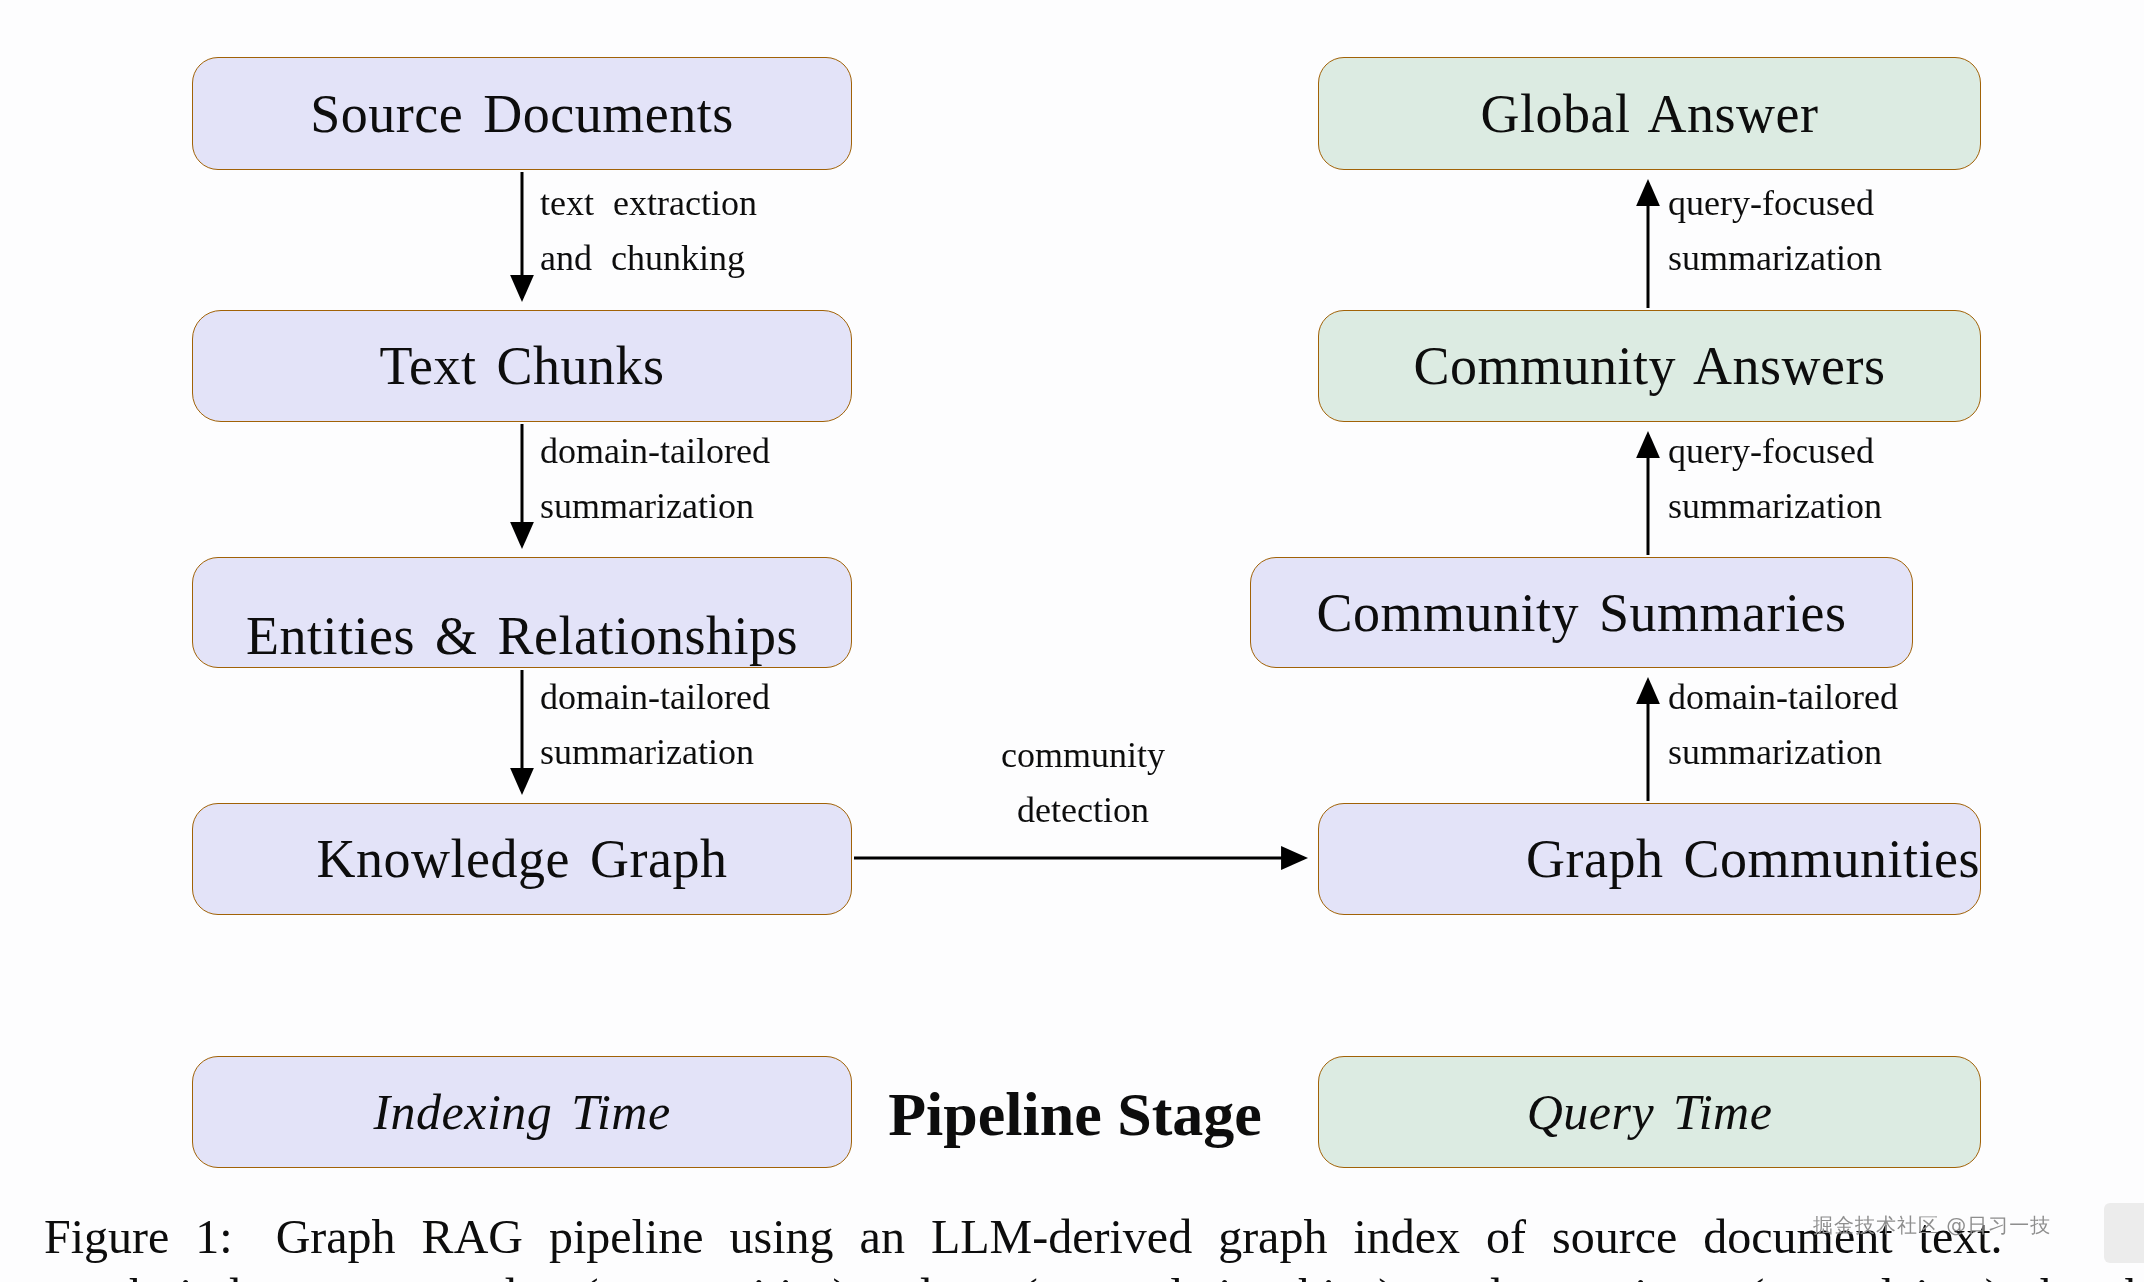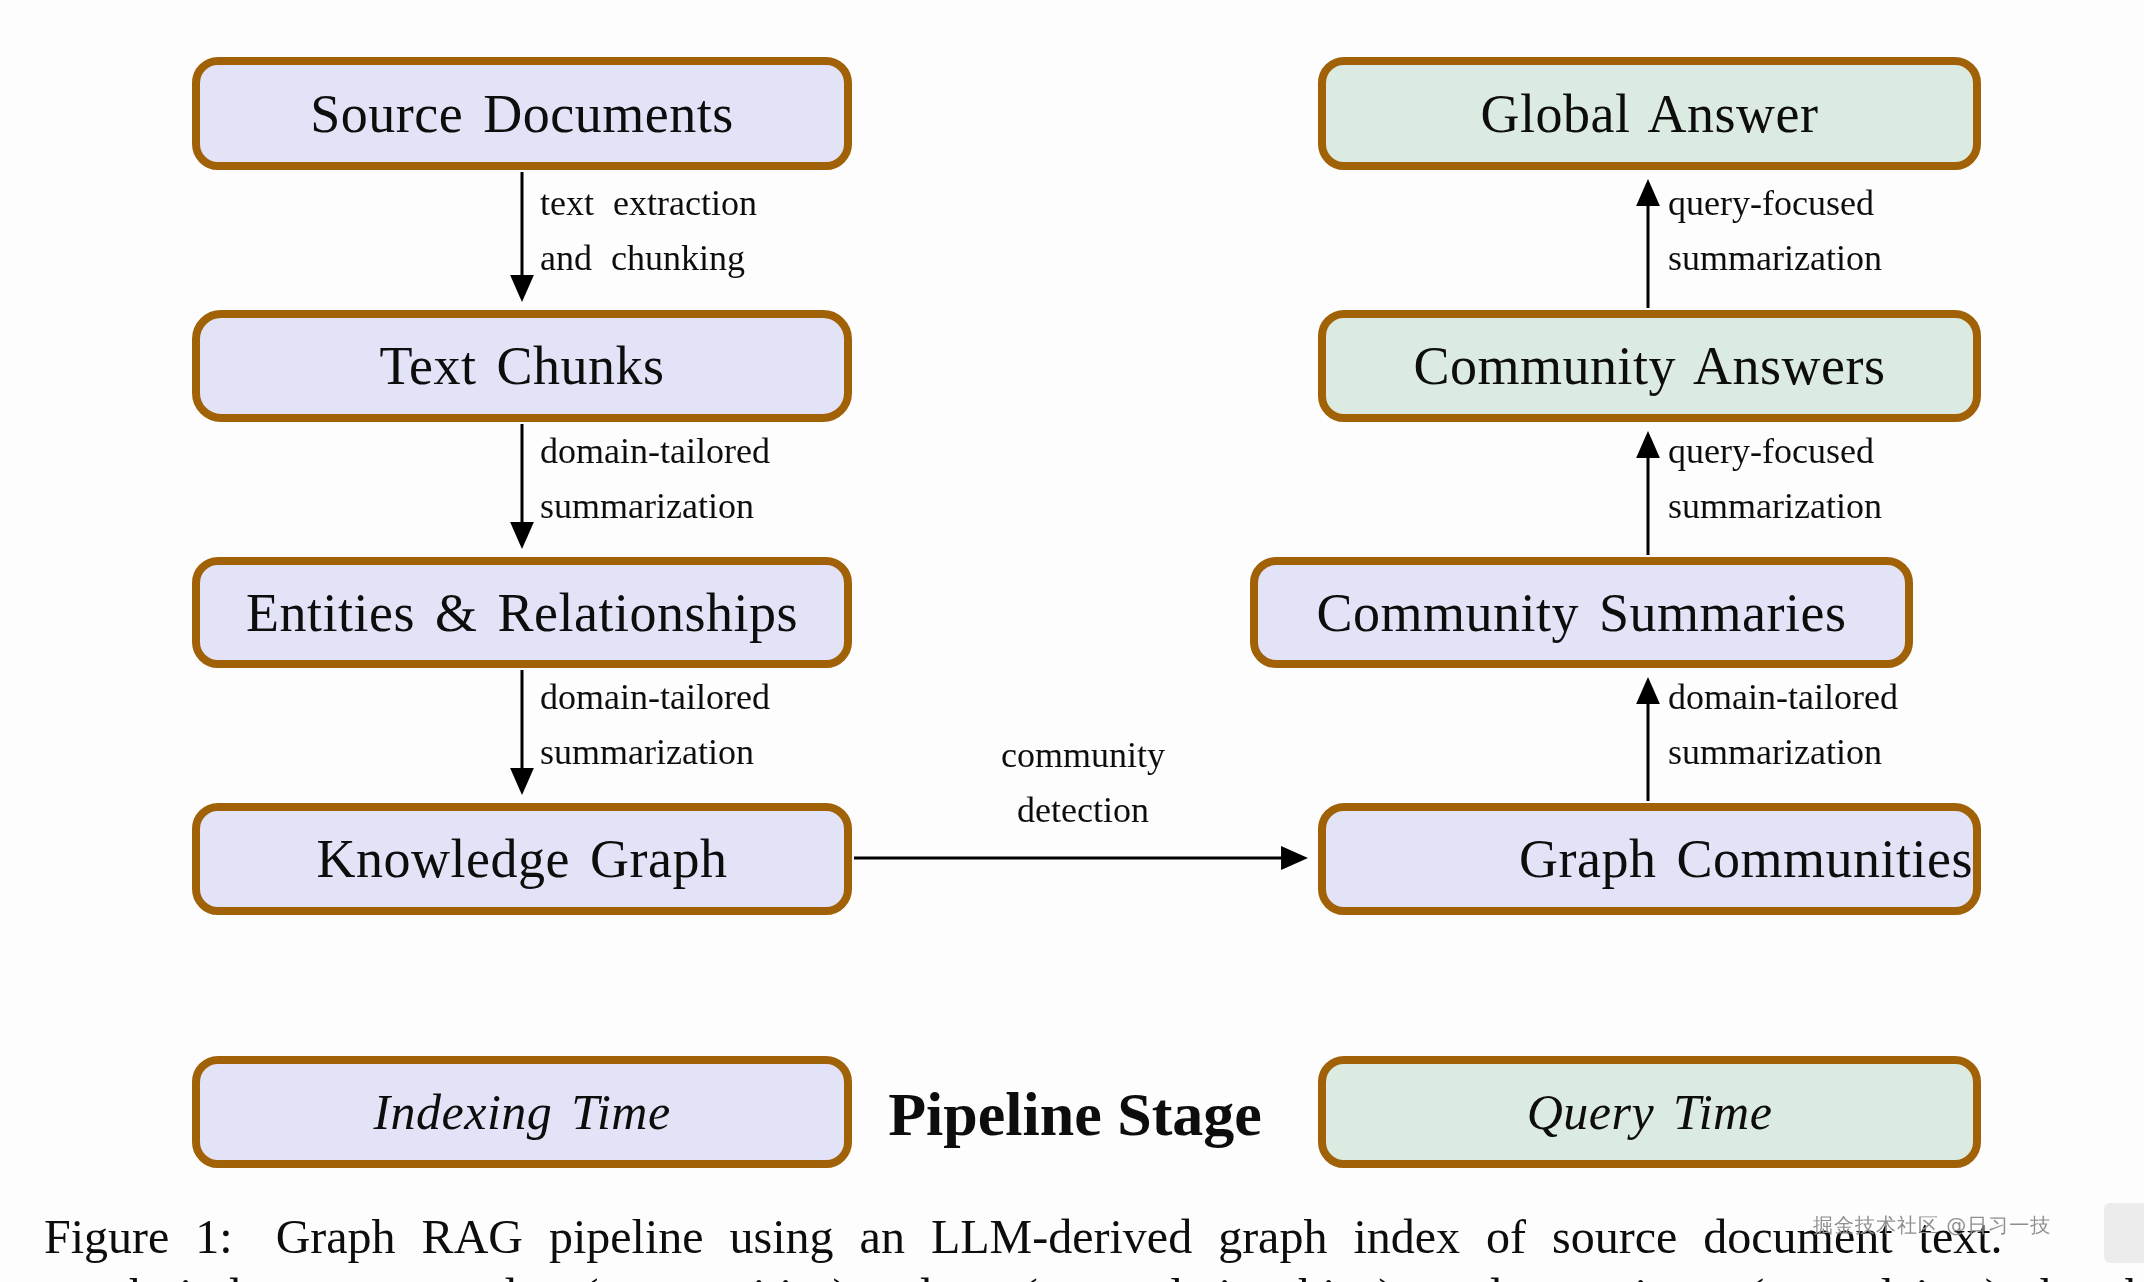--- a/index.html
+++ b/index.html
@@ -13,37 +13,37 @@
     height: 1282px;
     background: #fdfdfe;
     overflow: hidden;
     font-family: "Liberation Serif", serif;
     color: #0d0d0d;
   }
   
   .box {
     position: absolute;
     box-sizing: border-box;
-    border: 8px solid #a16207;
+    border: 1px solid #a16207;
     border-radius: 26px;
     display: flex;
     align-items: center;
     justify-content: center;
     font-size: 54px;
     letter-spacing: 0.5px;
     word-spacing: 6px;
     white-space: nowrap;
   }
   .fill-indexing { background: #e3e3f8; }
   .fill-query    { background: #dcebe2; }
   .legend-label  { font-style: italic; font-size: 50px; }
 
   .b-source      { left: 192px;  top: 57px;   width: 660px; height: 113px; }
   .b-chunks      { left: 192px;  top: 310px;  width: 660px; height: 112px; border-radius: 29px; }
-  .b-entities    { left: 192px;  top: 557px;  width: 660px; height: 111px; }
+  .b-entities    { left: 192px;  top: 557px;  width: 660px; height: 111px; align-items: flex-end; }
   .b-kg          { left: 192px;  top: 803px;  width: 660px; height: 112px; }
   .b-global      { left: 1318px; top: 57px;   width: 663px; height: 113px; }
   .b-answers     { left: 1318px; top: 310px;  width: 663px; height: 112px; }
   .b-summaries   { left: 1250px; top: 557px;  width: 663px; height: 111px; }
   .b-communities { left: 1318px; top: 803px;  width: 663px; height: 112px; justify-content: flex-end; }
   .b-indexing    { left: 192px;  top: 1056px; width: 660px; height: 112px; }
   .b-query       { left: 1318px; top: 1056px; width: 663px; height: 112px; }
 
   
   .arrows {

